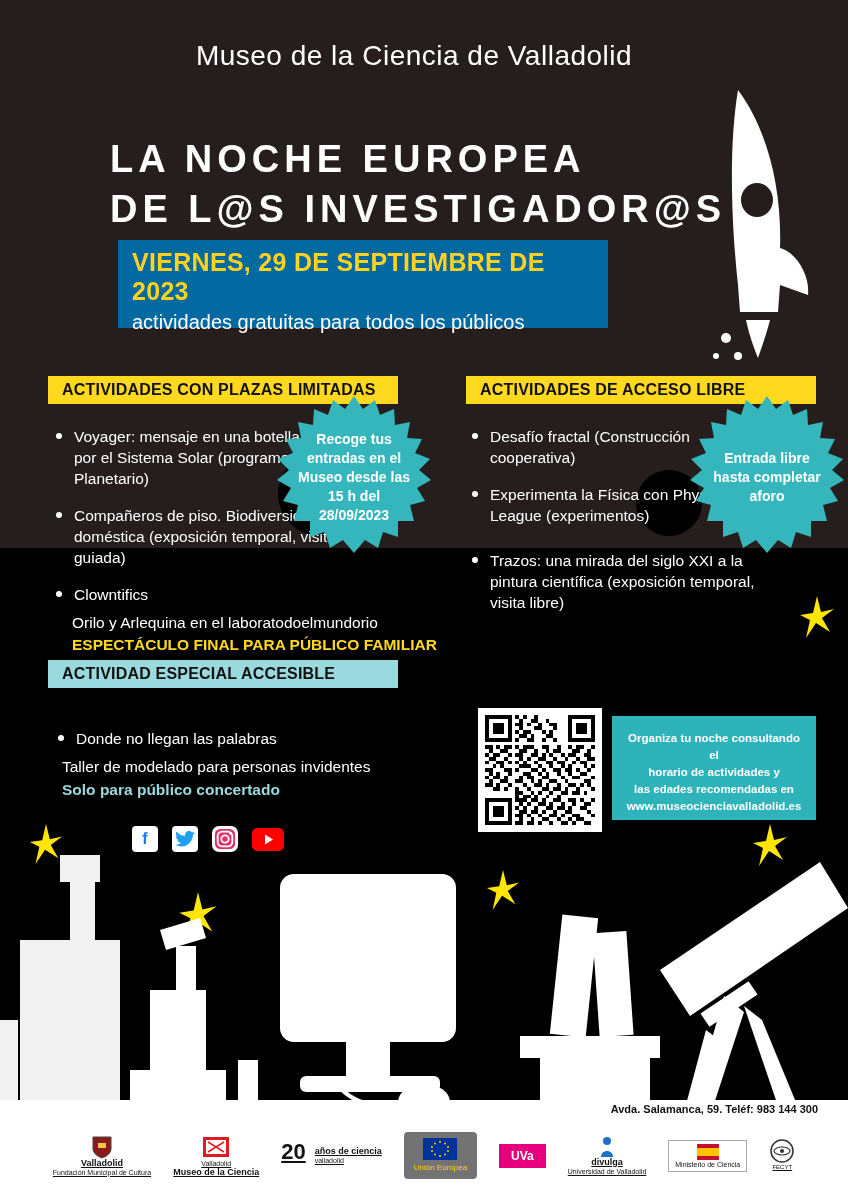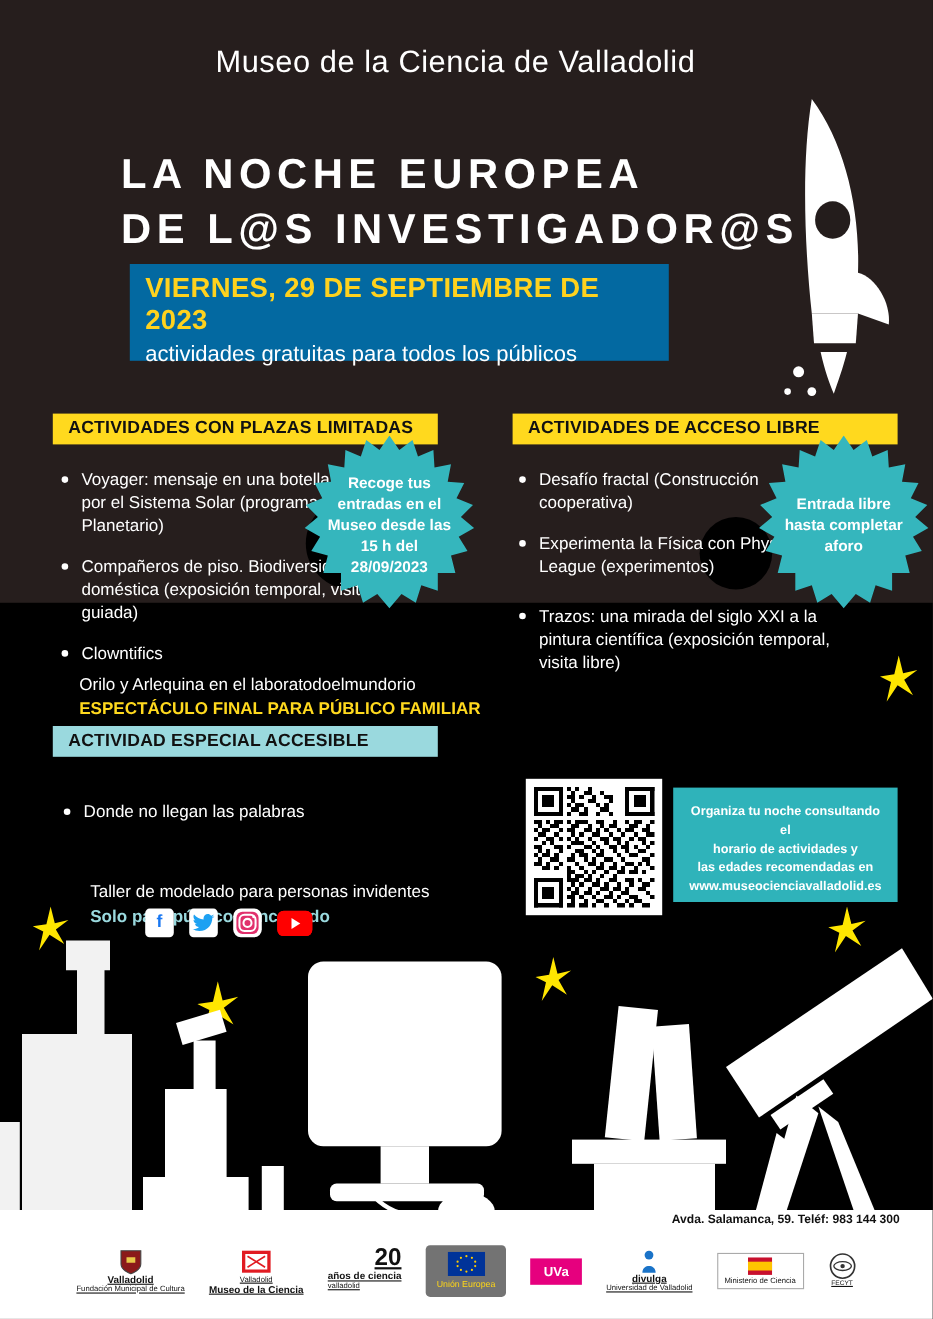--- a/index.html
+++ b/index.html
@@ -185,21 +185,21 @@
     <svg class="spikes" viewBox="0 0 162 162">
       <path fill="#35b6bd" d="M81 0 L90 13 L102 4 L107 19 L121 13 L122 29 L137 26 L134 42 L149 43 L142 57 L157 63 L146 74 L158 84 L144 92 L152 105 L137 109 L141 125 L125 125 L125 141 L110 136 L105 152 L92 144 L81 157 L70 144 L57 152 L52 136 L37 141 L37 125 L21 125 L25 109 L10 105 L18 92 L4 84 L16 74 L5 63 L20 57 L13 43 L28 42 L25 26 L40 29 L41 13 L55 19 L60 4 L72 13 Z"></path>
     </svg>
     <div class="txt">Entrada libre hasta completar aforo</div>
   </div>
 
   <div class="hdr cyan" id="hdr-accesible">ACTIVIDAD ESPECIAL ACCESIBLE</div>
   <ul class="act" id="list-accesible">
     <li>Donde no llegan las palabras</li>
   </ul>
-  <div style="position:absolute; left:82px; top:755px; width:420px; font-size:15.5px; line-height:23px;margin-top:44px;">
+  <div style="position:absolute; left:62px; top:755px; width:420px; font-size:15.5px; line-height:23px;">
     <div>Taller de modelado para personas invidentes</div>
     <div class="highlight-cyan">Solo para público concertado</div>
   </div>
 
   <div class="qr">
     <svg width="110" height="110" viewBox="0 0 29 29" shape-rendering="crispEdges">
       <rect width="29" height="29" fill="#fff"></rect>
       <g fill="#000">
         <rect x="0" y="0" width="7" height="1"></rect>
           <rect x="0" y="6" width="7" height="1"></rect>
@@ -517,21 +517,21 @@
     </div>
     <div class="logo">
       <svg width="28" height="24" viewBox="0 0 28 24">
         <rect x="1" y="2" width="26" height="20" fill="#e11b22"></rect>
         <path d="M4 5 h20 v14 h-20 z" fill="#fff"></path>
         <path d="M6 7 L22 17 M22 7 L6 17" stroke="#e11b22" stroke-width="1.5"></path>
       </svg>
       <div>Valladolid</div>
       <div class="big">Museo de la Ciencia</div>
     </div>
-    <div class="logo" style="flex-direction:column; gap:9px; align-items:flex-end;">
+    <div class="logo" style="flex-direction:row; gap:9px; align-items:flex-start;">
       <span style="font-size:22px; font-weight:bold;">20</span>
       <span style="text-align:left;">
         <span class="big" style="display:block;">años de ciencia</span>
         <span style="display:block;">valladolid</span>
       </span>
     </div>
     <div class="logo-eu">
       <svg width="34" height="22" viewBox="0 0 34 22">
         <rect width="34" height="22" fill="#003399"></rect>
         <g fill="#ffcc00">

